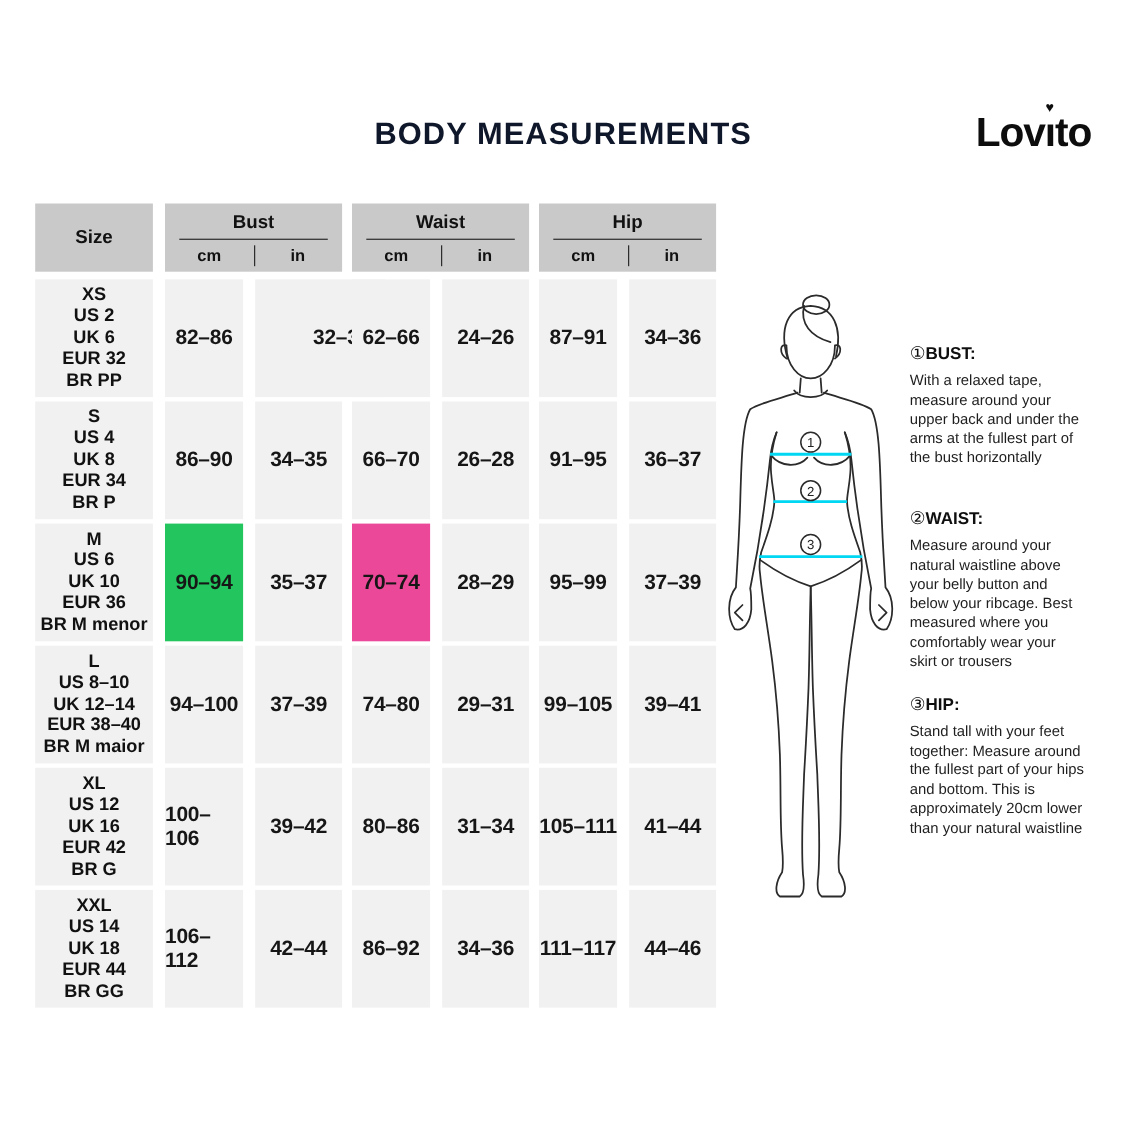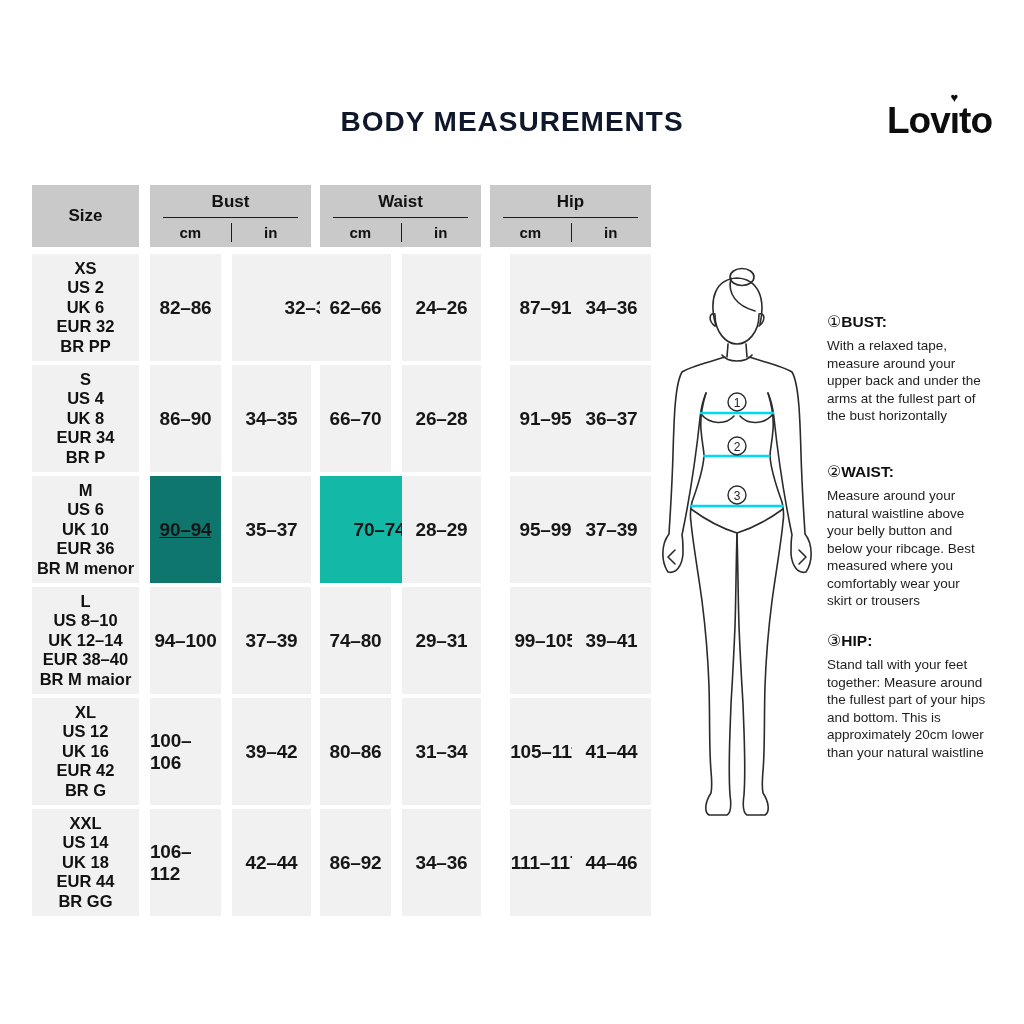--- a/index.html
+++ b/index.html
@@ -39,21 +39,21 @@
   .hgroup .gdiv{position:absolute;left:50%;top:38px;width:1.6px;height:19px;background:#1c1c1c;}
 
   .rows{left:32px;top:254px;width:619px;}
   .row{position:relative;height:107px;margin-bottom:4px;}
   .cell{position:absolute;top:0;height:107px;background:#f1f1f1;
     display:flex;align-items:center;justify-content:center;}
   .c-size{left:0;width:107px;flex-direction:column;
     font-size:16.5px;font-weight:bold;line-height:19.5px;text-align:right;}
   .c-bcm{left:118px;width:71px;} .c-bin{left:200px;width:79px;}
   .c-wcm{left:288px;width:71px;} .c-win{left:370px;width:79px;}
-  .c-hcm{left:458px;width:71px;margin-left:20px;} .c-hin{left:540px;width:79px;}
+  .c-hcm{left:458px;width:71px;} .c-hin{left:540px;width:79px;}
   .num{font-size:19px;font-weight:bold;letter-spacing:-0.2px;color:#161616;}
 
   
   .instr{left:827px;width:160px;}
   .i-bust{top:312px;} .i-waist{top:462px;} .i-hip{top:631px;}
   .ihead{font-size:15.5px;font-weight:bold;line-height:20px;color:#0f0f0f;}
   .ihead .circ{font-weight:normal;font-size:16px;}
   .ibody{margin-top:5px;font-size:13.5px;line-height:17.5px;color:#1e1e1e;}
 
   
@@ -135,23 +135,23 @@
   </div>
 
   <div class="row">
     <div class="cell c-size" style="background: rgb(241, 241, 241);">
         <div>M</div>
         <div>US 6</div>
         <div>UK 10</div>
         <div>EUR 36</div>
         <div>BR M menor</div>
       </div>
-    <div class="cell c-bcm num" style="background: #0f766e; text-decoration: underline;">90–94</div>
+    <div class="cell c-bcm num" style="background: #22c55e;">90–94</div>
     <div class="cell c-bin num" style="background: rgb(241, 241, 241);">35–37</div>
-    <div class="cell c-wcm num" style="background: #14b8a6; padding-left: 24px;">70–74</div>
+    <div class="cell c-wcm num" style="background: #ec4899;">70–74</div>
     <div class="cell c-win num" style="background: rgb(241, 241, 241);">28–29</div>
     <div class="cell c-hcm num" style="background: rgb(241, 241, 241);">95–99</div>
     <div class="cell c-hin num" style="background: rgb(241, 241, 241);">37–39</div>
   </div>
 
   <div class="row">
     <div class="cell c-size" style="background: rgb(241, 241, 241);">
         <div>L</div>
         <div>US 8–10</div>
         <div>UK 12–14</div>

